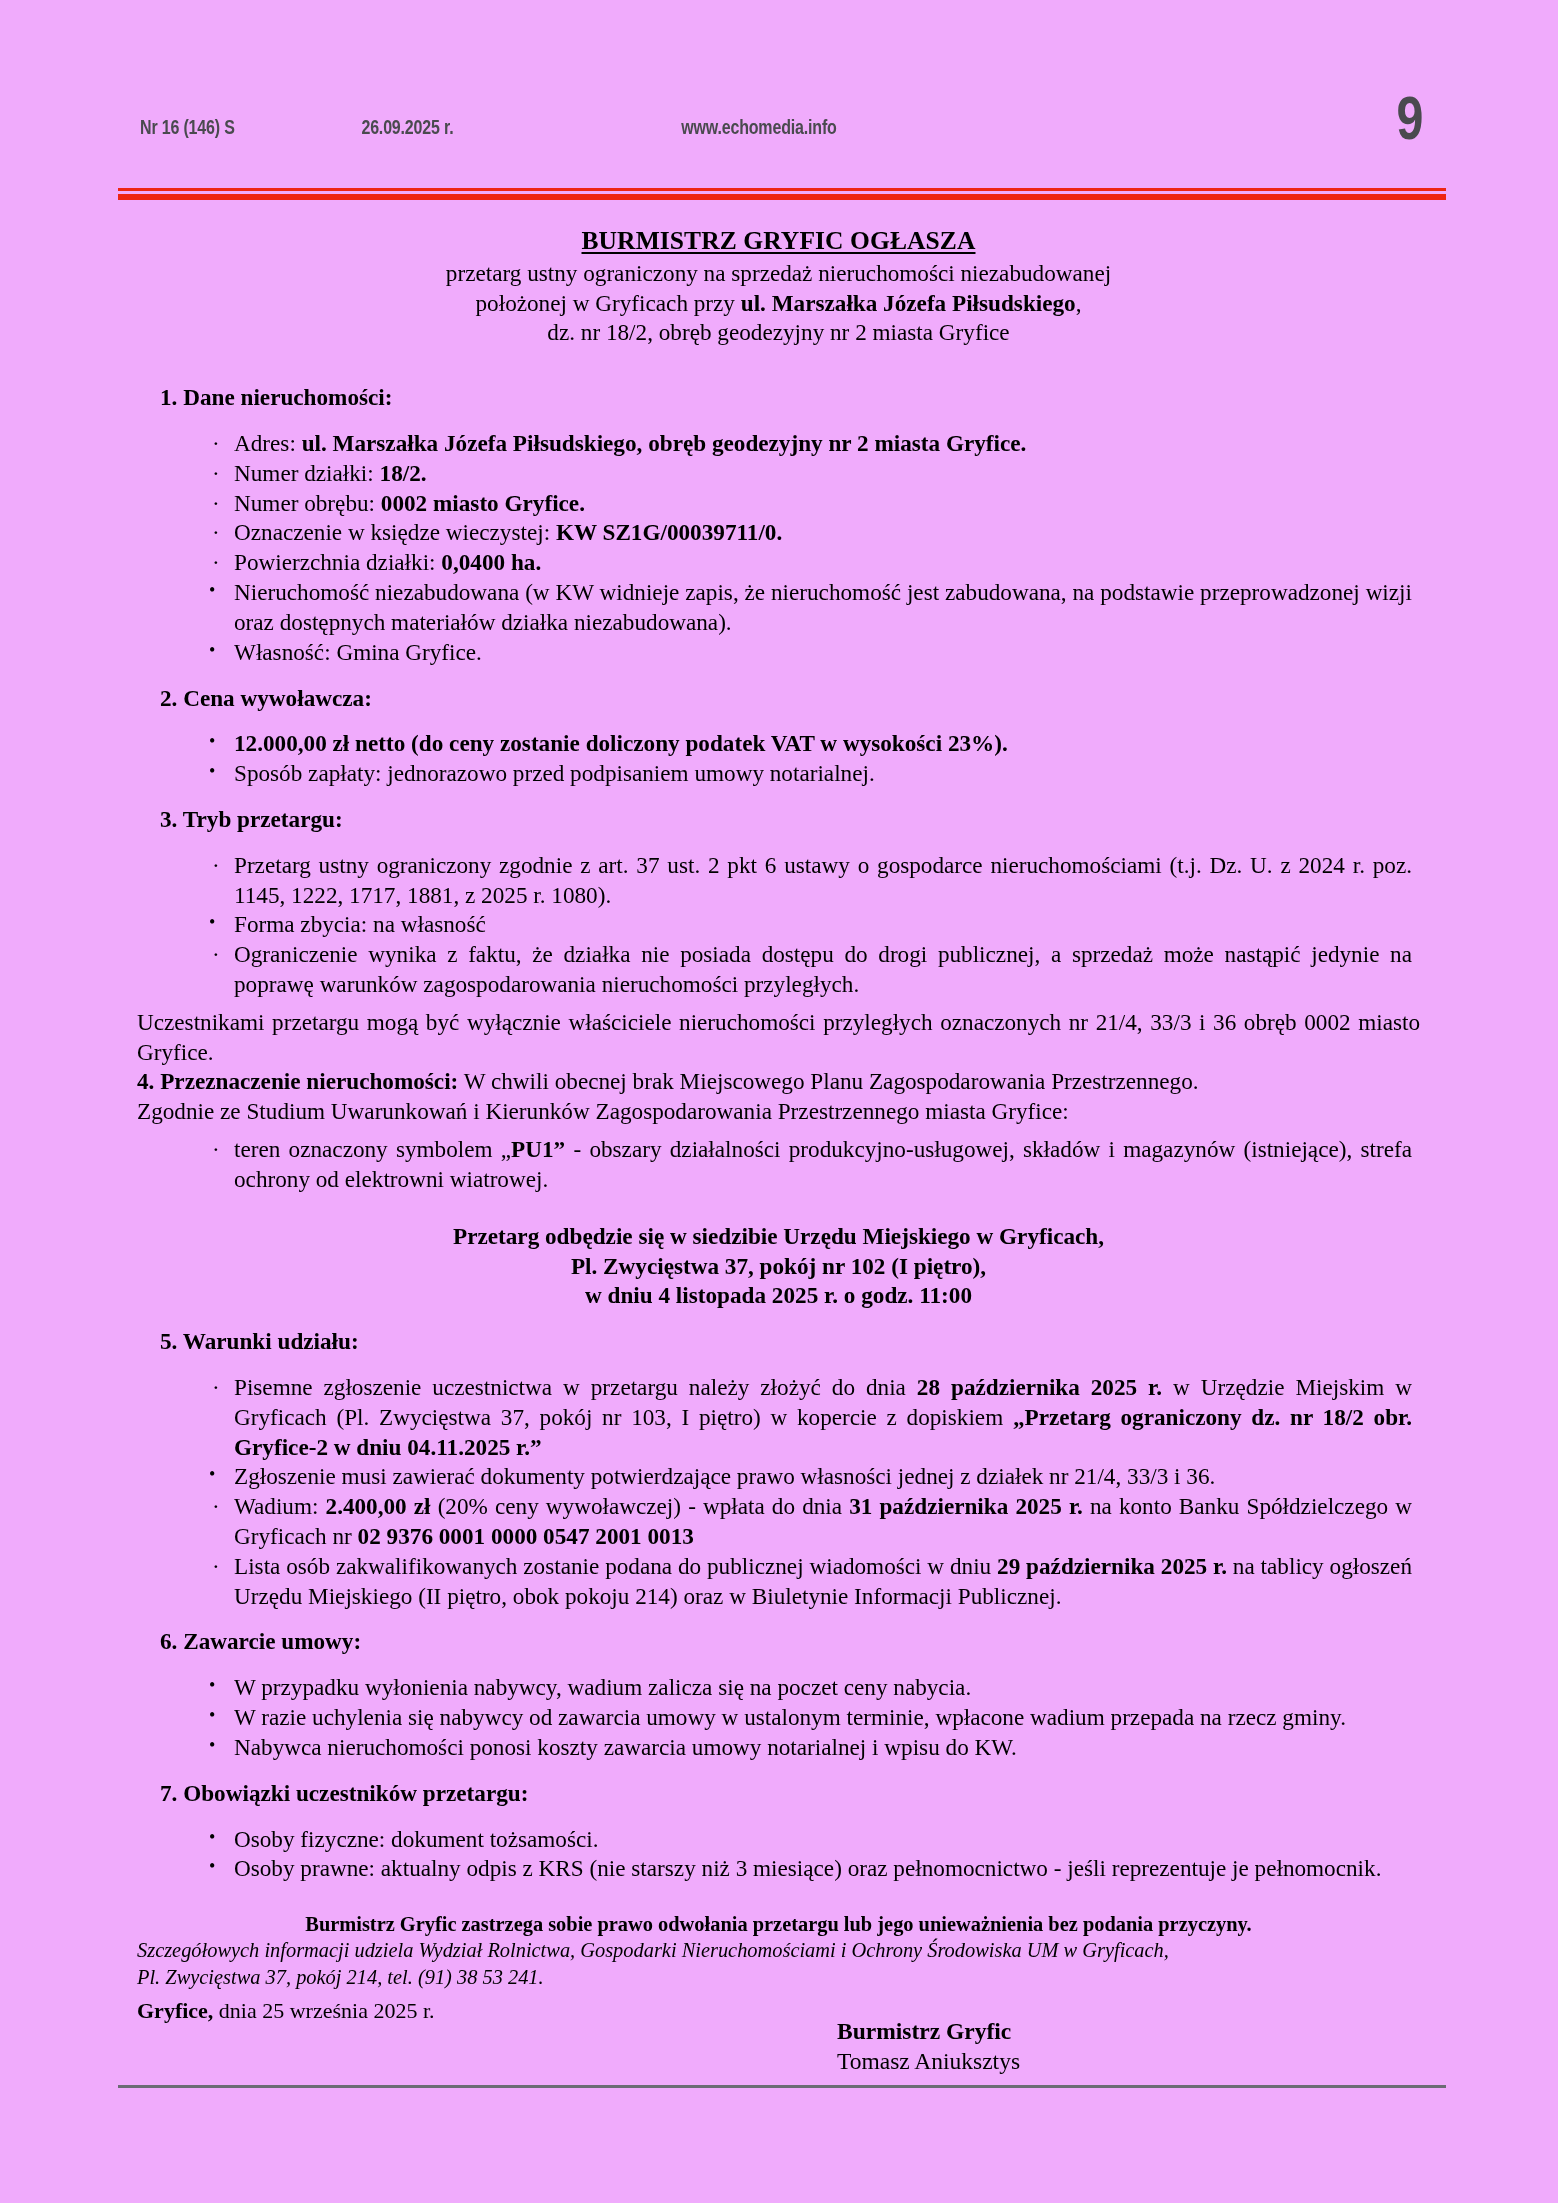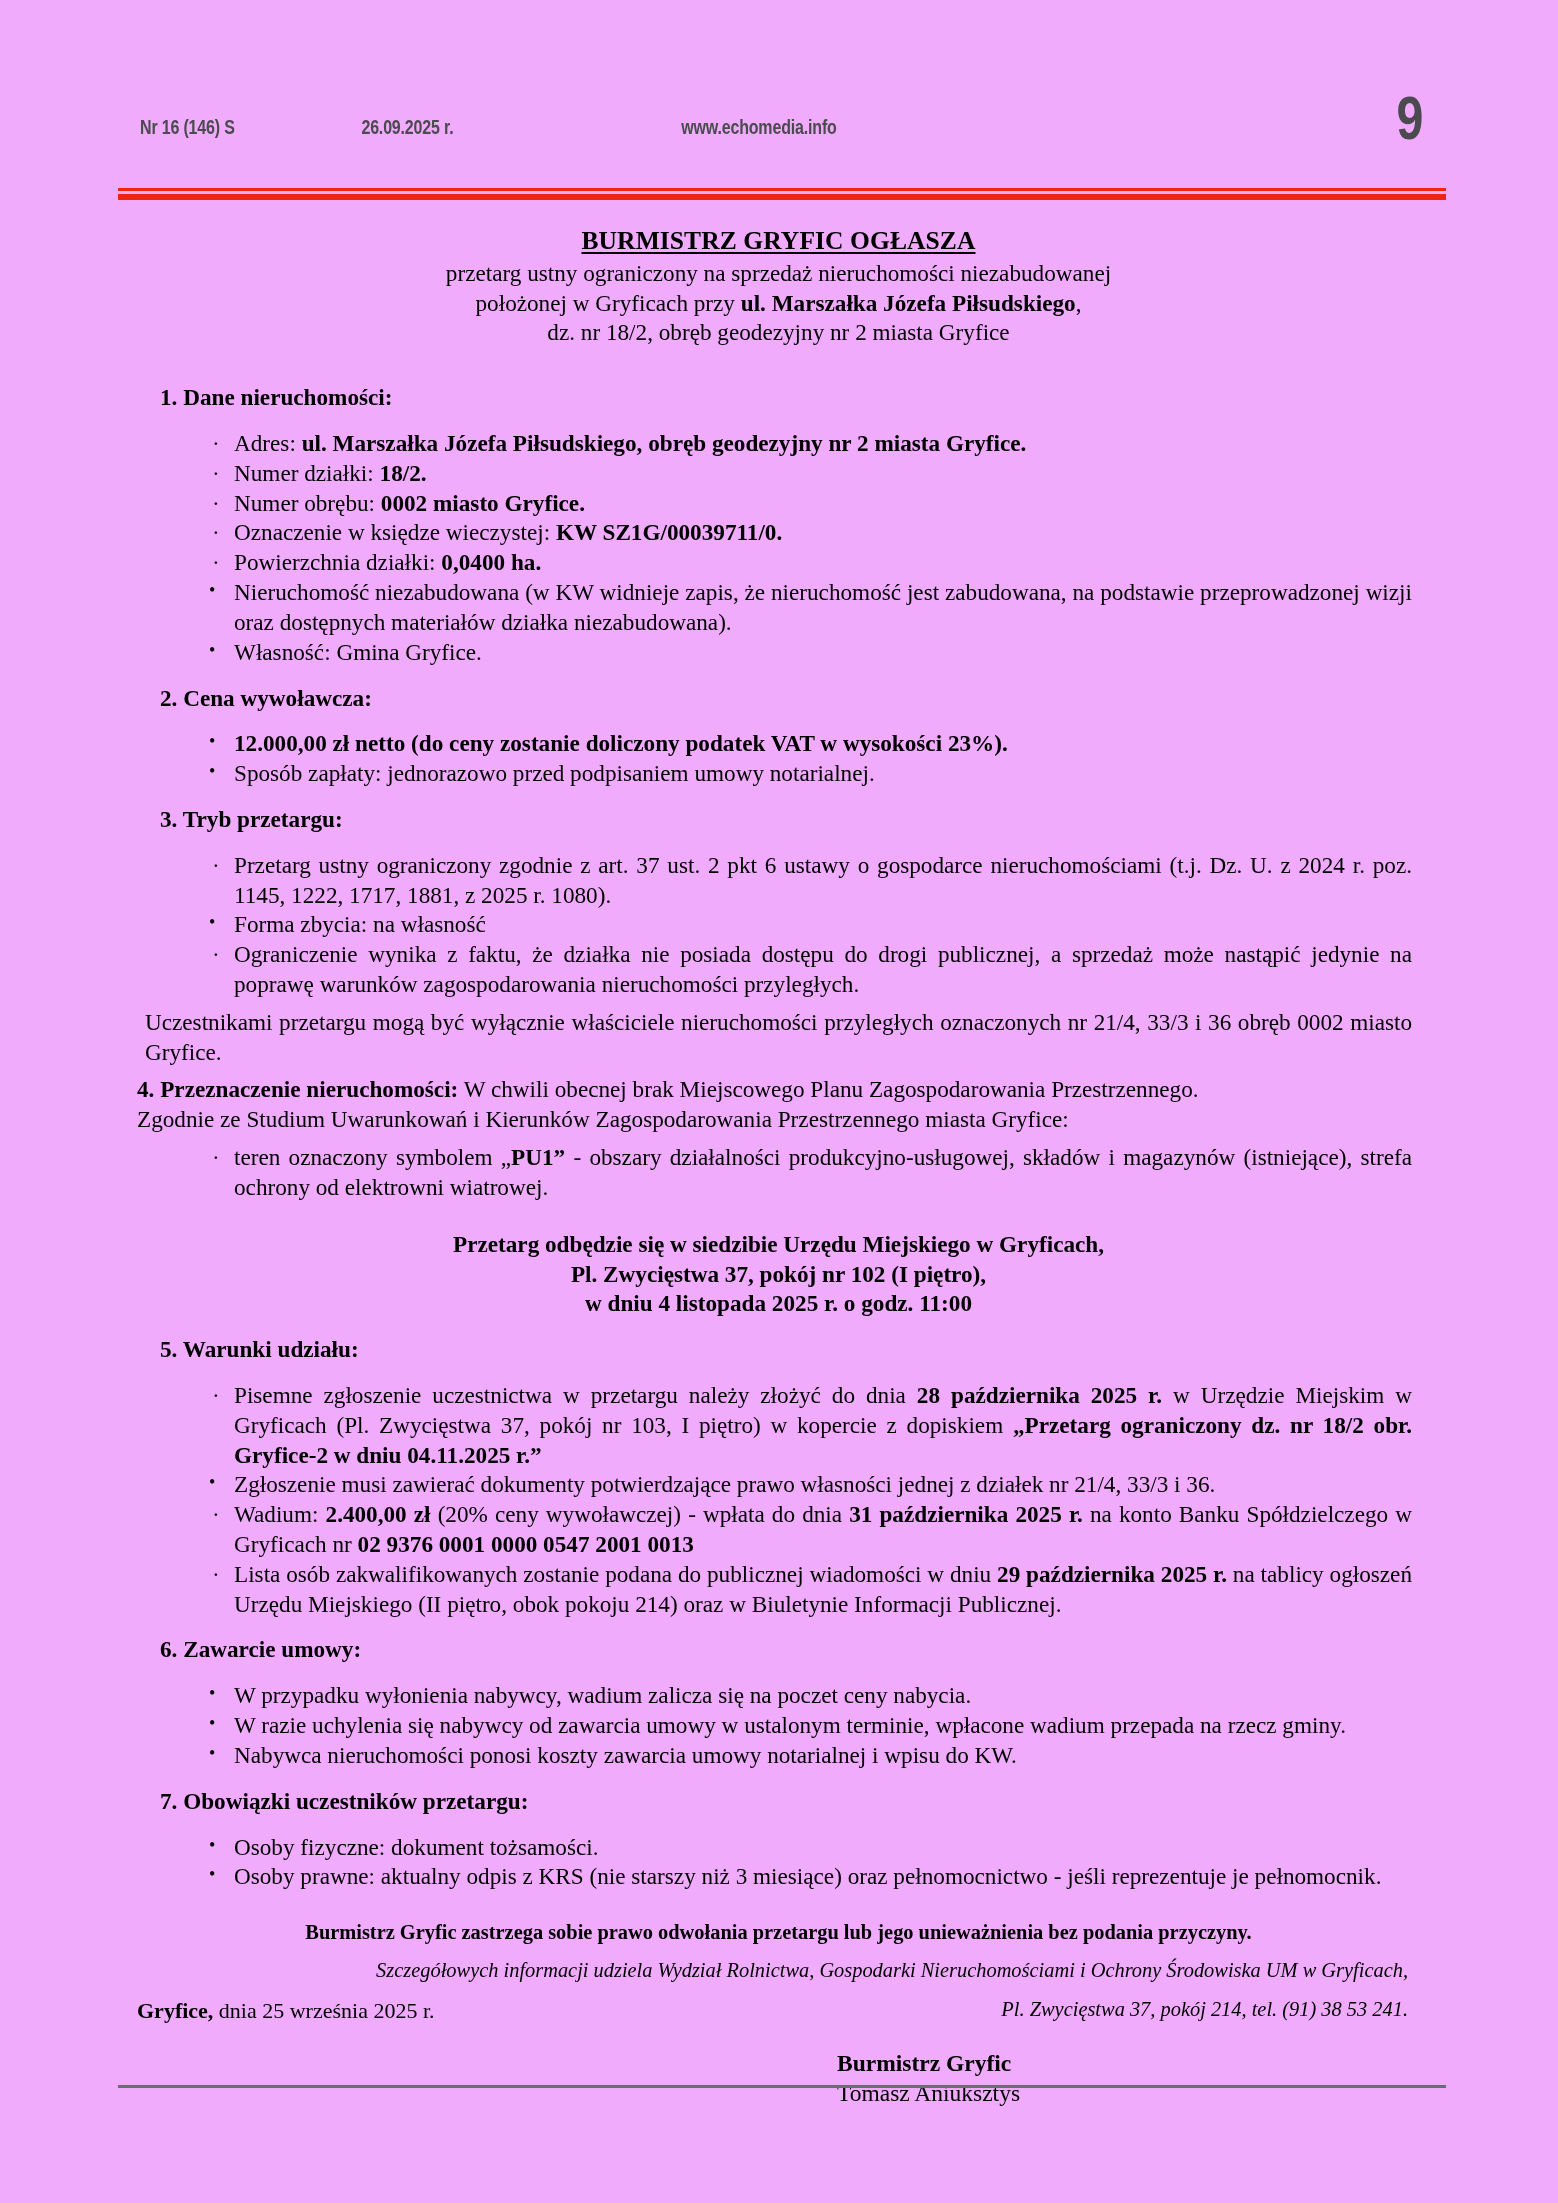--- a/index.html
+++ b/index.html
@@ -126,42 +126,42 @@
   }
   ul.lst > li.bul::before {
     content: "\2022";
     font-size: 18px;
     top: 1px;
     left: 4px;
   }
   ul.lst > li:last-child { text-align: left; }
   ul.lst > li.jst { text-align: justify; }
 
-  .flow { margin: 8px; text-align: justify; }
+  .flow { margin: 0; text-align: justify; }
   .flow-l { margin: 0; text-align: left; }
 
   .gap { height: 19px; }
 
   .blk-ctr {
     text-align: center;
     font-weight: bold;
     margin: 0;
   }
 
   .foot-b {
     text-align: center;
     font-weight: bold;
     font-size: 20.4px;
     margin: 0;
   }
   .foot-i {
-    text-align: right;
+    text-align: left;
     font-style: italic;
     font-size: 20.4px;
-    margin: 12px;
+    margin: 0;
   }
 
   .sig {
     margin-top: 26px;
     text-align: center;
     font-size: 23.5px;
     font-family: Liberation Serif, serif;
   }
   .sig-inner {
     display: inline-block;

